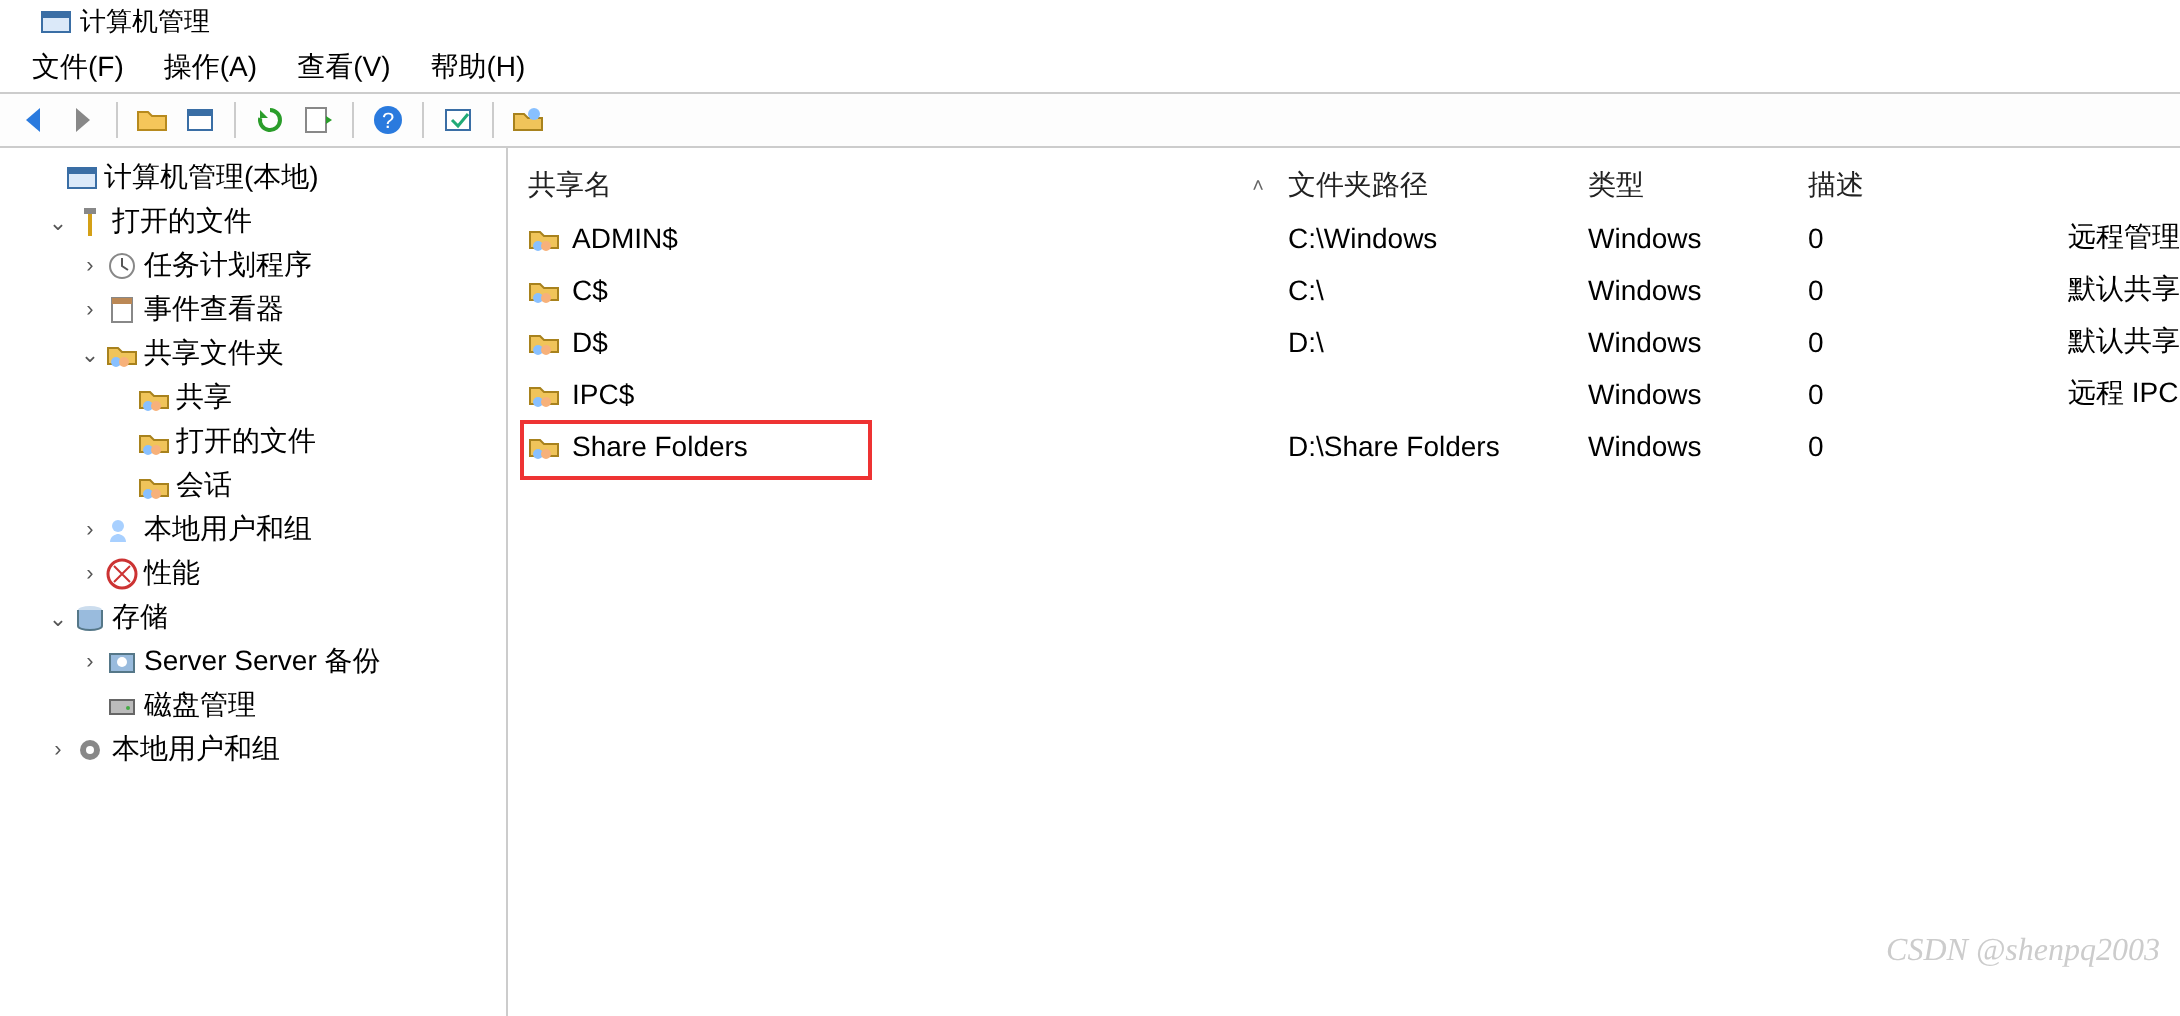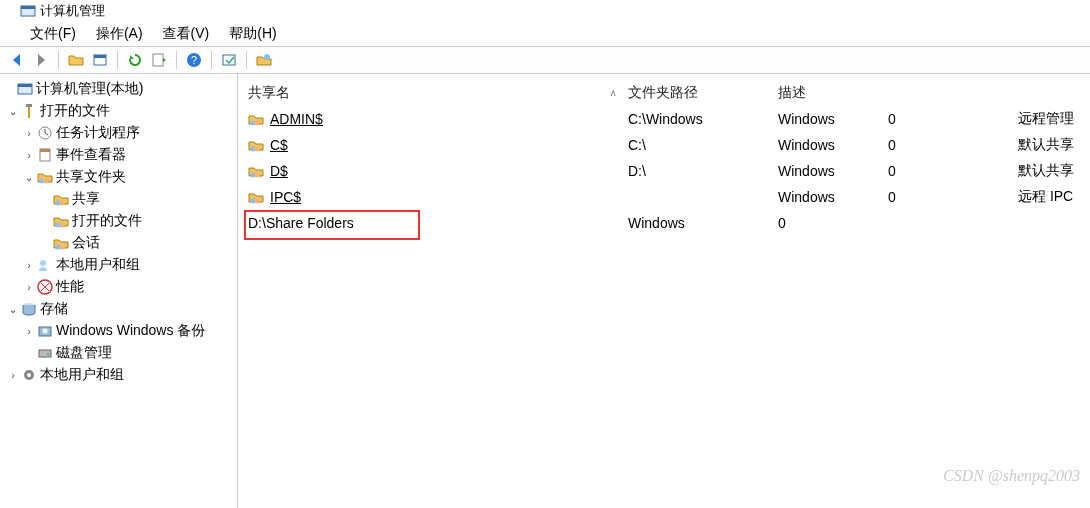--- a/index.html
+++ b/index.html
@@ -21,21 +21,21 @@
     height: 22px;
     font-size: 13px;
   }
   .titlebar .app-icon {
     width: 16px; height: 16px;
     margin-right: 4px;
     display: inline-flex;
   }
   .menubar {
     display: flex;
-    padding: 2px 20px;
+    padding: 2px 6px;
     height: 24px;
     align-items: center;
     font-size: 14px;
   }
   .menu-item {
     padding: 2px 10px;
     cursor: default;
   }
   .toolbar {
     display: flex;
@@ -56,20 +56,21 @@
     border-radius: 2px;
   }
   .tb-sep {
     width: 1px; height: 18px;
     background: #ccc;
     margin: 0 4px;
   }
   .workspace {
     display: flex;
     height: calc(508px - 22px - 24px - 28px);
+    padding-left: 16px;
   }
   .tree-pane {
     width: 238px;
     border-right: 1px solid #ccc;
     padding: 4px 2px;
     overflow: auto;
   }
   .tree-node {
     display: flex;
     align-items: center;
@@ -124,21 +125,20 @@
   .list-row .cell {
     padding-left: 2px;
     white-space: nowrap;
     overflow: hidden;
     text-overflow: ellipsis;
   }
   .name-cell {
     display:flex;
     align-items:center;
     gap: 4px;
-    text-decoration: underline;
   }
   .share-icon {
     width:18px; height:16px;
     display:inline-flex;
   }
   .highlight-box {
     border: 2px solid #e33;
     position: relative;
     margin-top: -26px;
     height: 30px;
@@ -427,21 +427,21 @@
       <span class="t-label">存储</span>
     </div>
     <div class="tree-node">
       <span class="indent" style="width:20px"></span>
         <span class="expander">›</span>
       <span class="t-icon">
           <svg width="16" height="16">
             <use href="#ic-backup"></use>
           </svg>
         </span>
-      <span class="t-label">Windows Windows 备份</span>
+      <span class="t-label">Server Server 备份</span>
     </div>
     <div class="tree-node">
       <span class="indent" style="width:34px"></span>
       <span class="t-icon">
           <svg width="16" height="16">
             <use href="#ic-disk"></use>
           </svg>
         </span>
       <span class="t-label">磁盘管理</span>
     </div>
@@ -457,20 +457,21 @@
     </div>
   </div>
 
   <div class="list-pane">
     <div class="list-header">
       <div class="hcell">
           <span>共享名</span>
           <span class="sort-ind">˄</span>
         </div>
       <div class="hcell">文件夹路径</div>
+      <div class="hcell">类型</div>
       <div class="hcell">描述</div>
     </div>
 
     <div class="list-row">
       <div class="cell name-cell">
           <span class="share-icon">
             <svg width="16" height="16">
               <use href="#ic-share"></use>
             </svg>
           </span>
@@ -517,20 +518,28 @@
             </svg>
           </span>
           <span>IPC$</span>
         </div>
       <div class="cell"></div>
       <div class="cell">Windows</div>
       <div class="cell">0</div>
       <div class="cell">远程 IPC</div>
     </div>
     <div class="list-row">
+      <div class="cell name-cell">
+          <span class="share-icon">
+            <svg width="16" height="16">
+              <use href="#ic-share"></use>
+            </svg>
+          </span>
+          <span>Share Folders</span>
+        </div>
       <div class="cell">D:\Share Folders</div>
       <div class="cell">Windows</div>
       <div class="cell">0</div>
       <div class="cell"></div>
     </div>
     <div class="highlight-box"></div>
   </div>
 </div>
 
 <div class="watermark">CSDN @shenpq2003</div>

